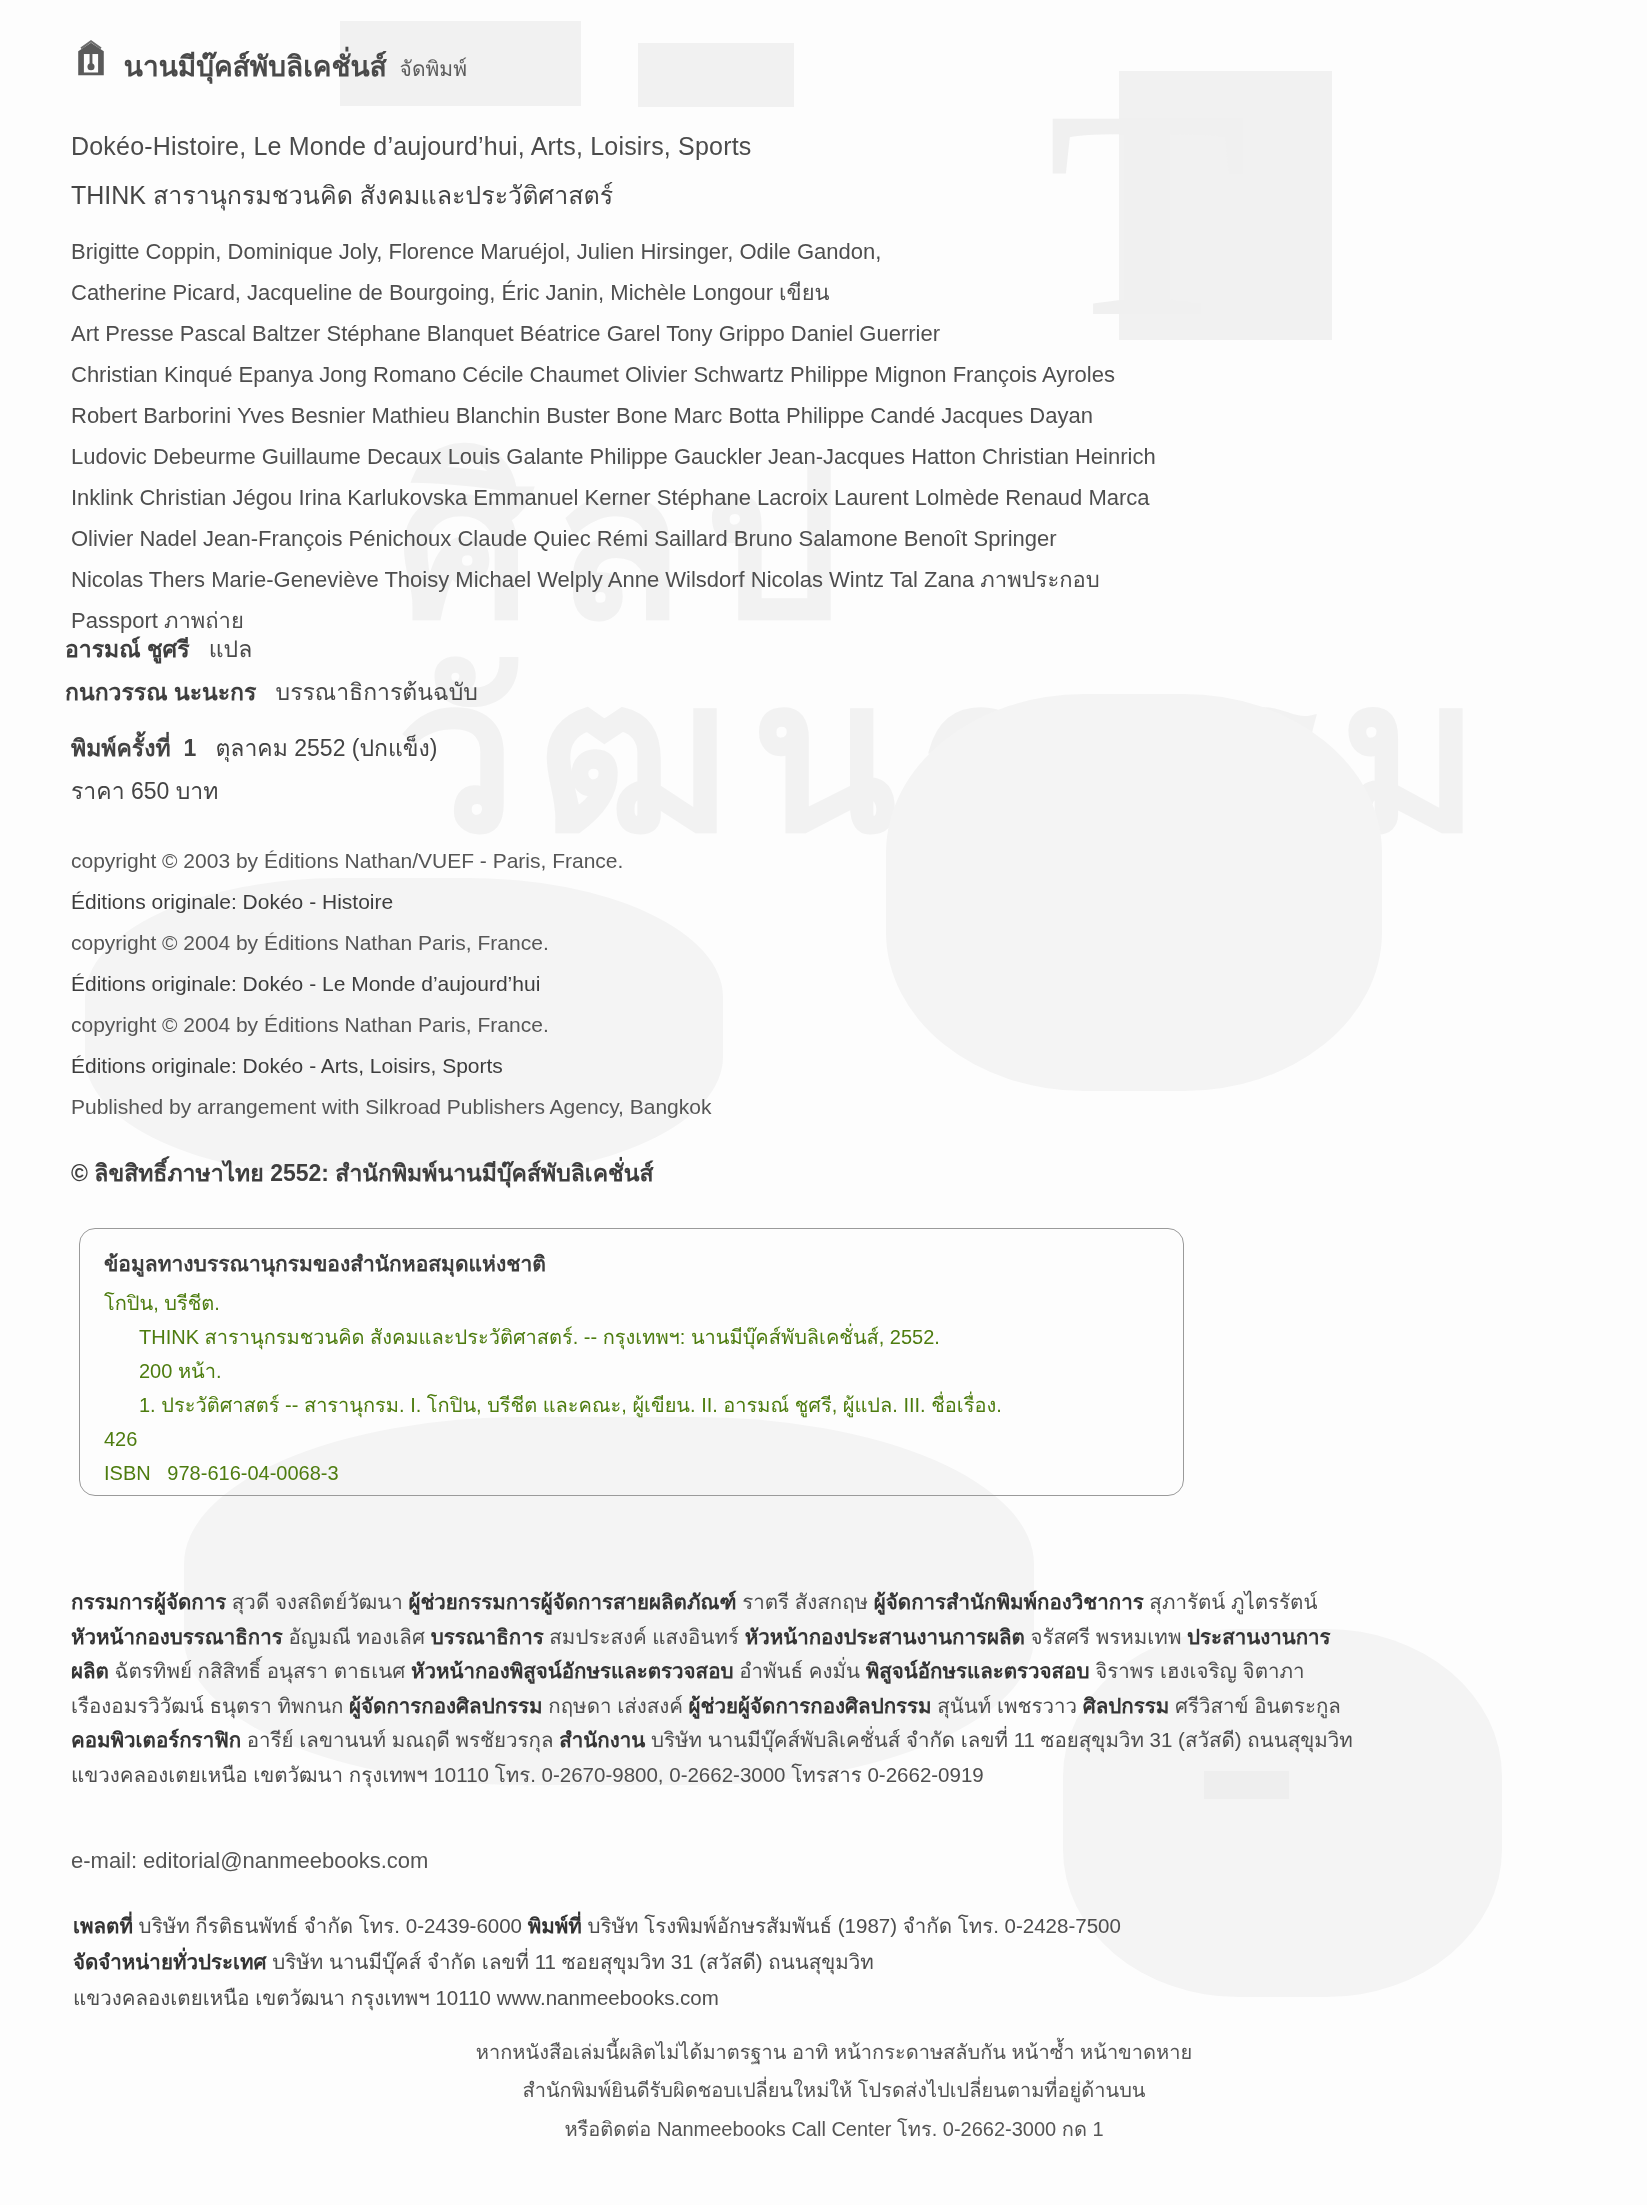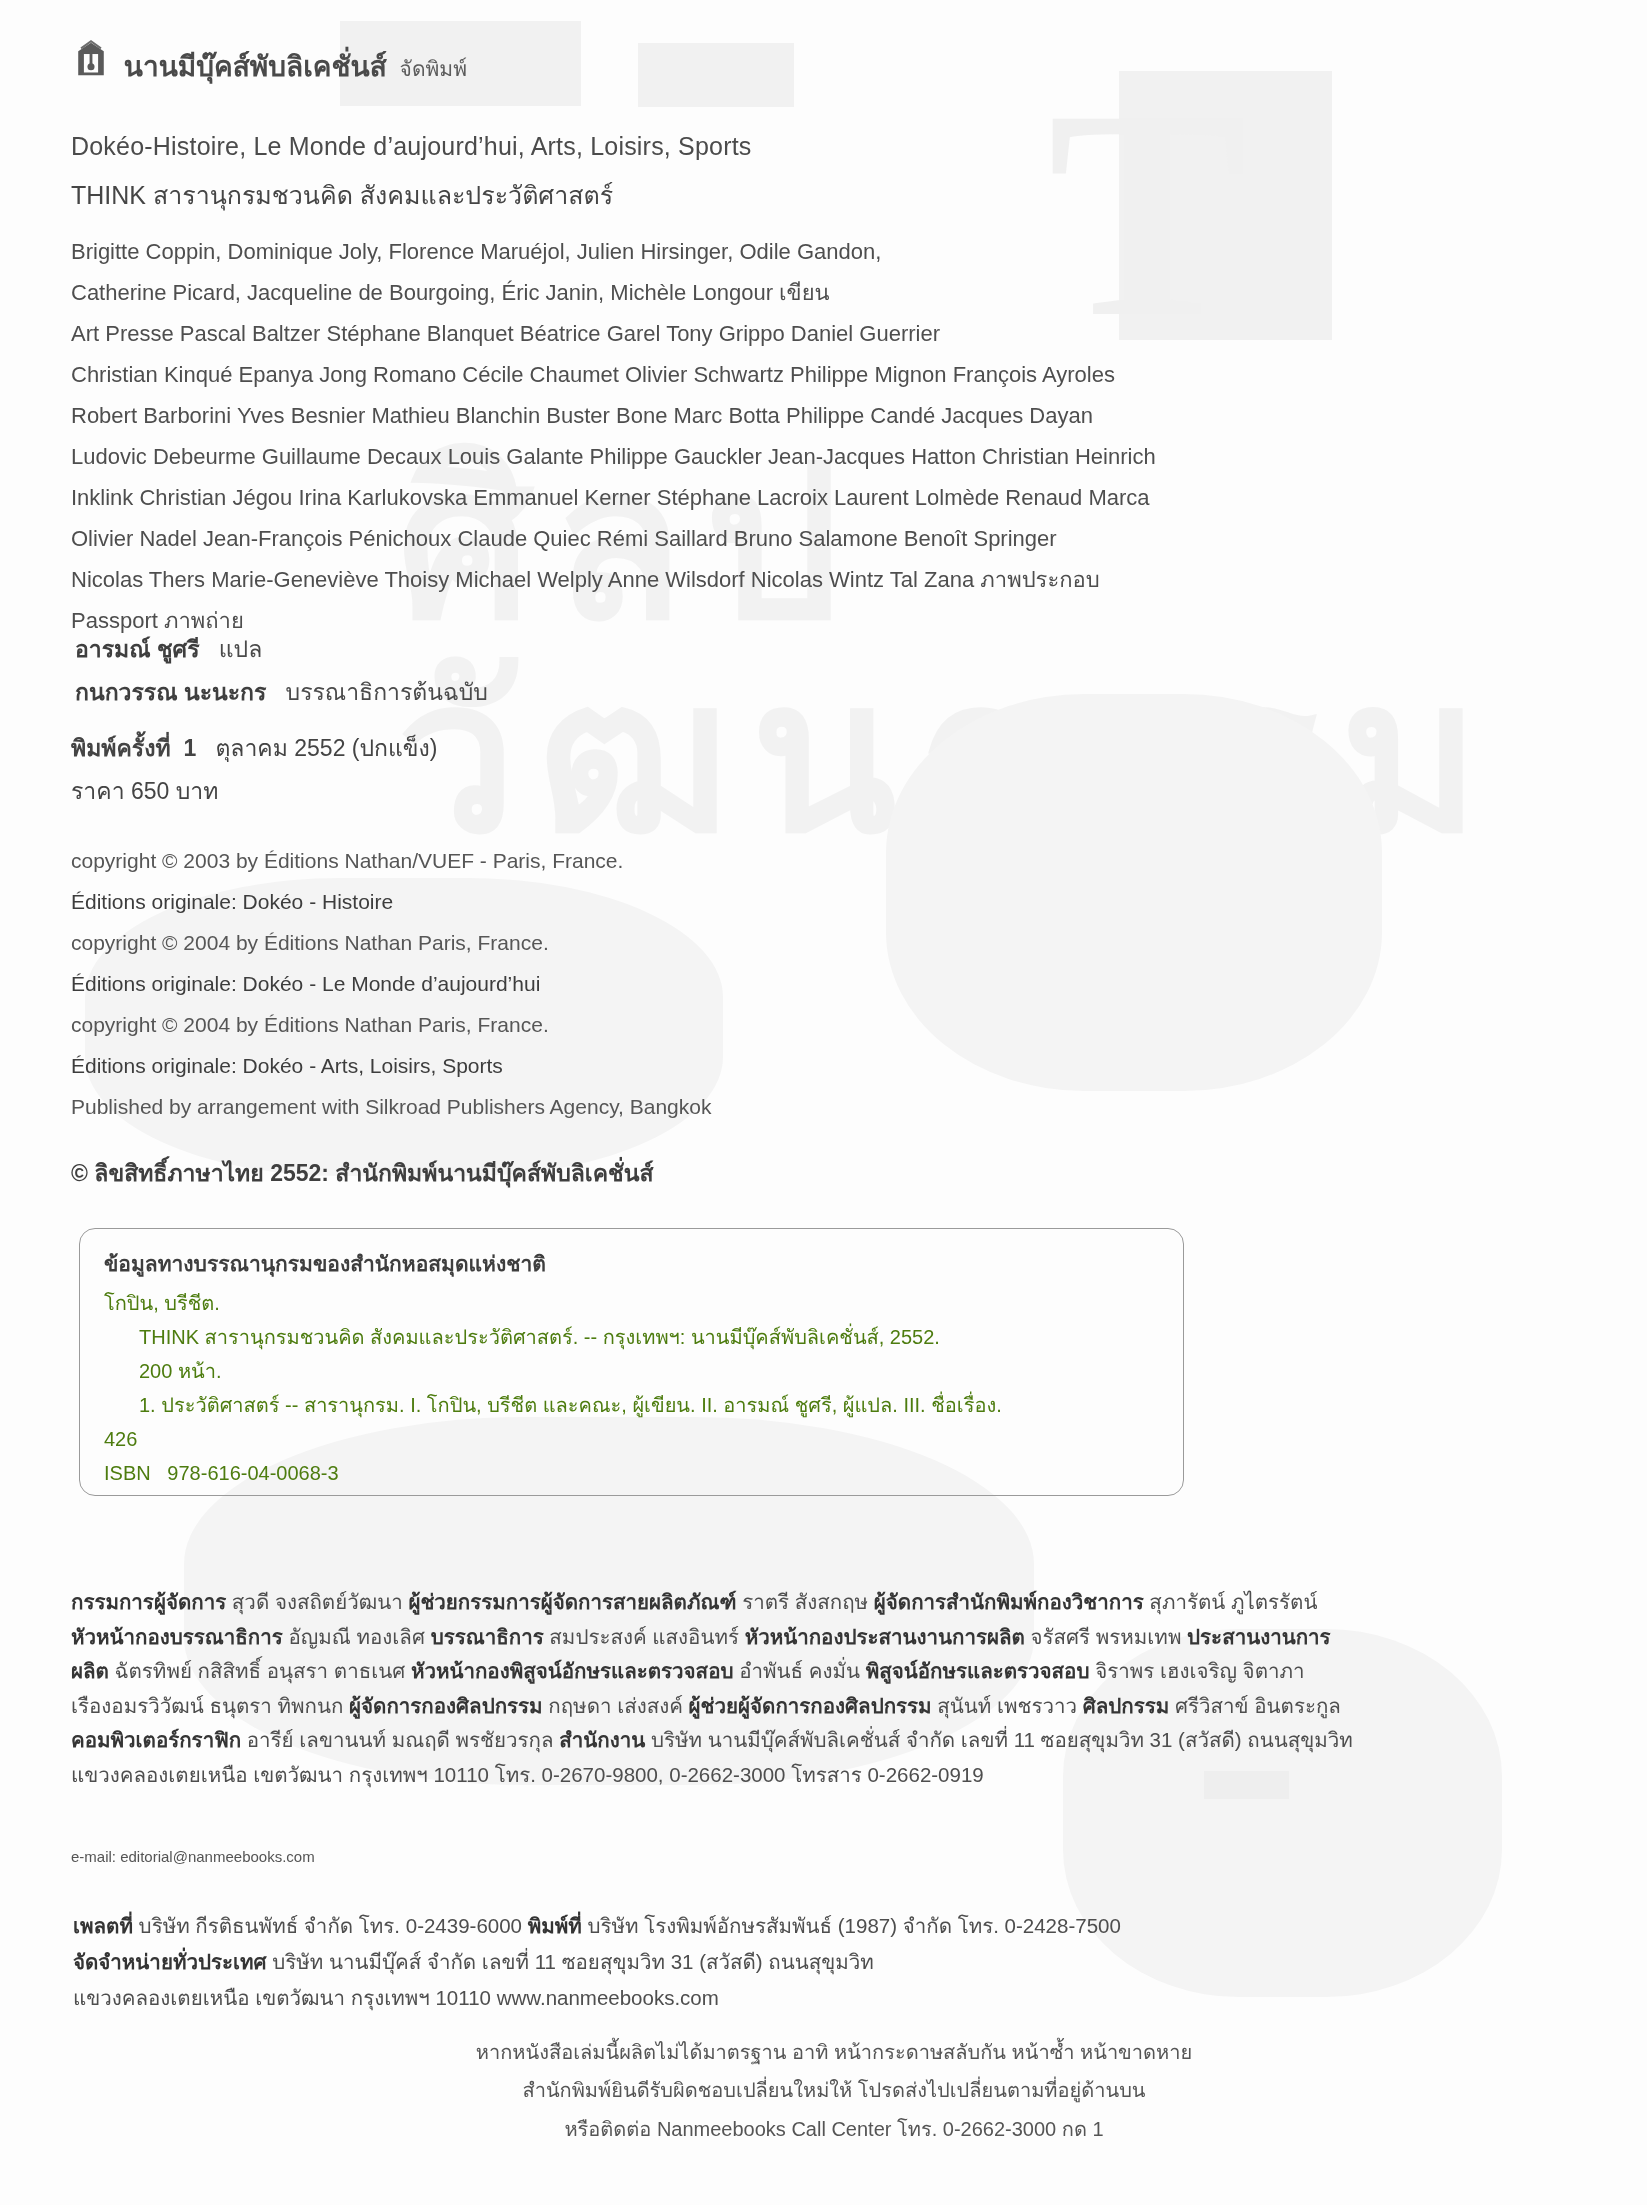--- a/index.html
+++ b/index.html
@@ -107,21 +107,21 @@
     font-size: 22px;
     color: #4e4e4e;
     line-height: 1;
     margin-bottom: 19px;
     white-space: nowrap;
   }
 
   
   .th-roles {
     position: absolute;
-    left: 75px;
+    left: 65px;
     top: 638px;
   }
   .th-role-line {
     font-size: 23px;
     color: #4a4a4a;
     line-height: 1;
     margin-bottom: 20px;
   }
   .th-role-line .bold {
     font-weight: bold;
@@ -203,21 +203,21 @@
     color: #4e4e4e;
     line-height: 1;
     margin-bottom: 14px;
   }
   .staff-line b { color: #353535; }
 
   .email-line {
     position: absolute;
     left: 71px;
     top: 1848px;
-    font-size: 15px;
+    font-size: 22px;
     color: #545454;
   }
 
   
   .printer {
     position: absolute;
     left: 73px;
     top: 1916px;
     width: 1509px;
   }

